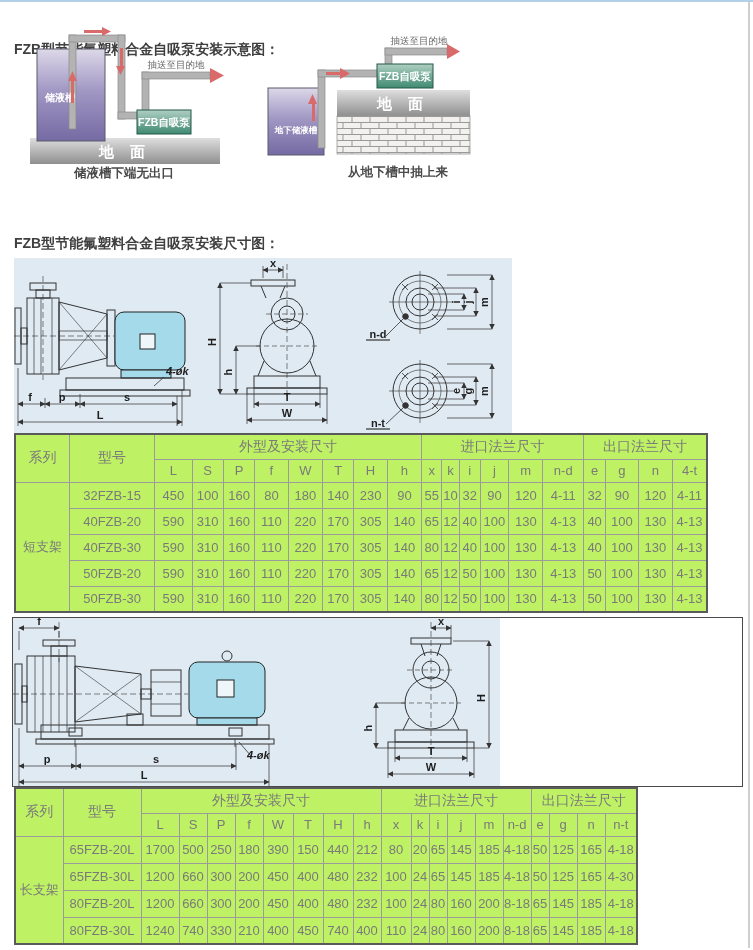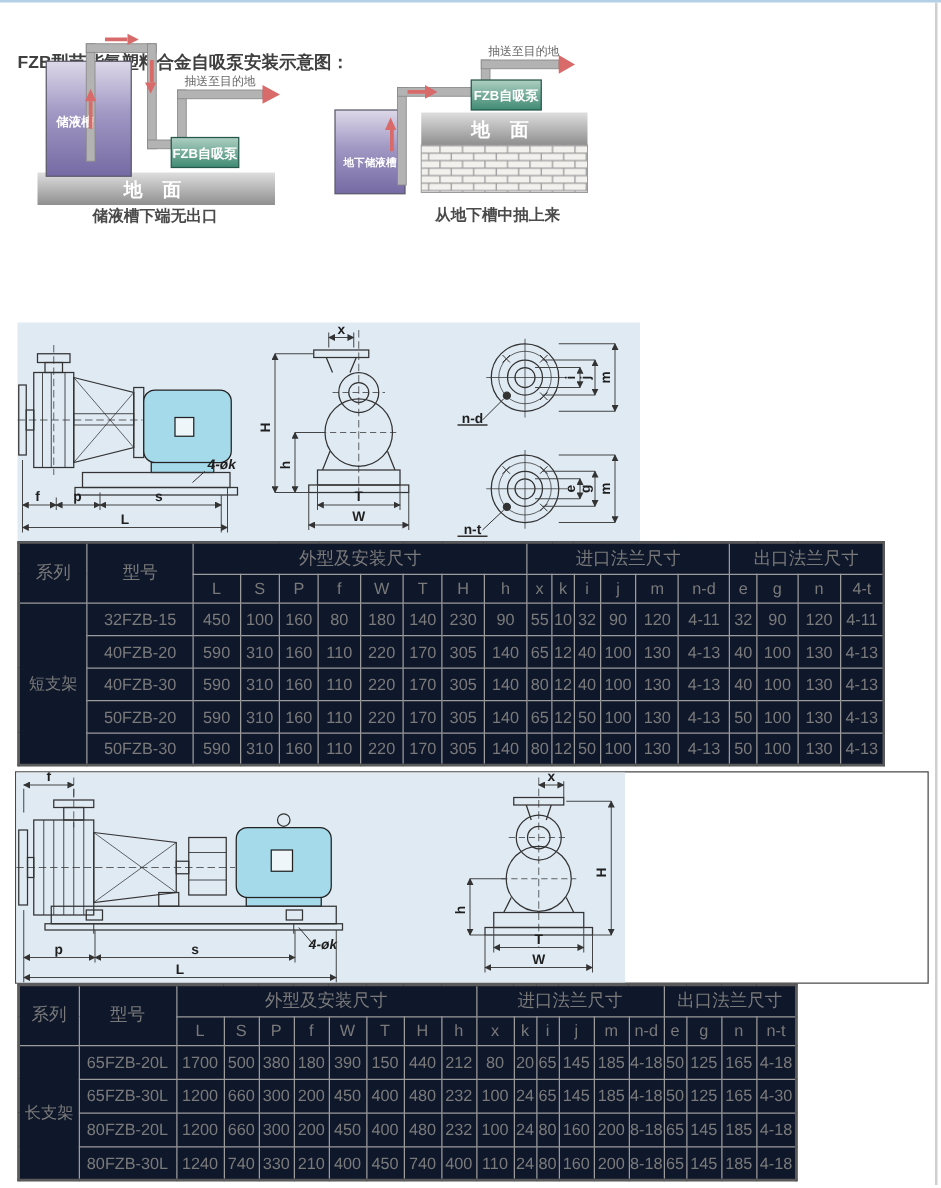--- a/index.html
+++ b/index.html
@@ -10,21 +10,21 @@
   .sec-title { position:absolute; left:14px; font-size:14px; font-weight:bold; color:#3f3f3f; white-space:nowrap; }
   #title1 { top:6px;margin-top:35px; }
   #title2 { top:235px; }
   .schem { position:absolute; left:14px; top:26px; width:460px; height:172px; }
   .dpanel1 { position:absolute; left:14px; top:258px; width:498px; height:175px; background:#dfeaf3; }
   .d2box { position:absolute; left:12px; top:617px; width:731px; height:170px; border:1px solid #4a4a4a; background:#fff; }
   .d2blue { position:absolute; left:0; top:0; width:487px; height:168px; background:#dfeaf3; }
   .d2box svg { position:absolute; left:0; top:0; }
   .tblwrap1 { position:absolute; left:14px; top:433px; }
   .tblwrap2 { position:absolute; left:14px; top:787px; }
-  table.spec { border-collapse:collapse; table-layout:fixed; border:2px solid #5a5a5a; background:#0f172a; }
+  table.spec { border-collapse:collapse; table-layout:fixed; border:2px solid #5a5a5a; background:#bef264; }
   table.spec th, table.spec td { border:1px solid #9b9b9b; text-align:center; vertical-align:middle;
      color:#7a7a7a; font-size:13px; font-weight:normal; white-space:nowrap; overflow:hidden; padding:0; }
   table.spec tr.grp th { height:25px; font-size:14px; }
   table.spec tr.sub th { height:23px; }
   #table1 td { height:26px; }
   #table2 td { height:27px; }
   #table1 { width:694px; }
   #table2 { width:618px; }
   svg text { font-family:"Liberation Sans","DejaVu Sans",sans-serif; }
   .dimtxt { font-size:11px; font-weight:bold; fill:#1e1e1e; }
@@ -106,20 +106,21 @@
           <rect x="312" y="46" width="14" height="3"></rect>
             <polygon points="326,42 326,53 336,47.5"></polygon>
           <polygon points="433,18 433,33 446,25.5"></polygon>
         </g>
         <text x="405" y="18" text-anchor="middle" font-size="9.5" fill="#666">抽送至目的地</text>
         <text x="384" y="150" text-anchor="middle" class="cap">从地下槽中抽上来</text>
       </g>
     </svg>
   </div>
 
+  <div id="title2" class="sec-title">FZB型节能氟塑料合金自吸泵安装尺寸图：</div>
 
   <div class="dpanel1">
     <svg width="498" height="175" viewBox="0 0 498 175">
       <defs>
         <marker id="ar1" viewBox="0 0 10 10" refX="9" refY="5" markerWidth="7" markerHeight="7" orient="auto-start-reverse">
           <path d="M0,0L10,5L0,10z" fill="#333"></path>
         </marker>
       </defs>
       <g stroke="#333" fill="none" stroke-width="1">
         <line x1="0" y1="78" x2="100" y2="78" stroke-dasharray="6 3" stroke-width="0.6"></line>
@@ -530,21 +531,21 @@
             <th>n</th>
             <th>n-t</th>
           </tr>
       </thead>
       <tbody>
           <tr>
             <td rowspan="4">长支架</td>
             <td>65FZB-20L</td>
             <td>1700</td>
             <td>500</td>
-            <td>380</td>
+            <td>250</td>
             <td>180</td>
             <td>390</td>
             <td>150</td>
             <td>440</td>
             <td>212</td>
             <td>80</td>
             <td>20</td>
             <td>65</td>
             <td>145</td>
             <td>185</td>

